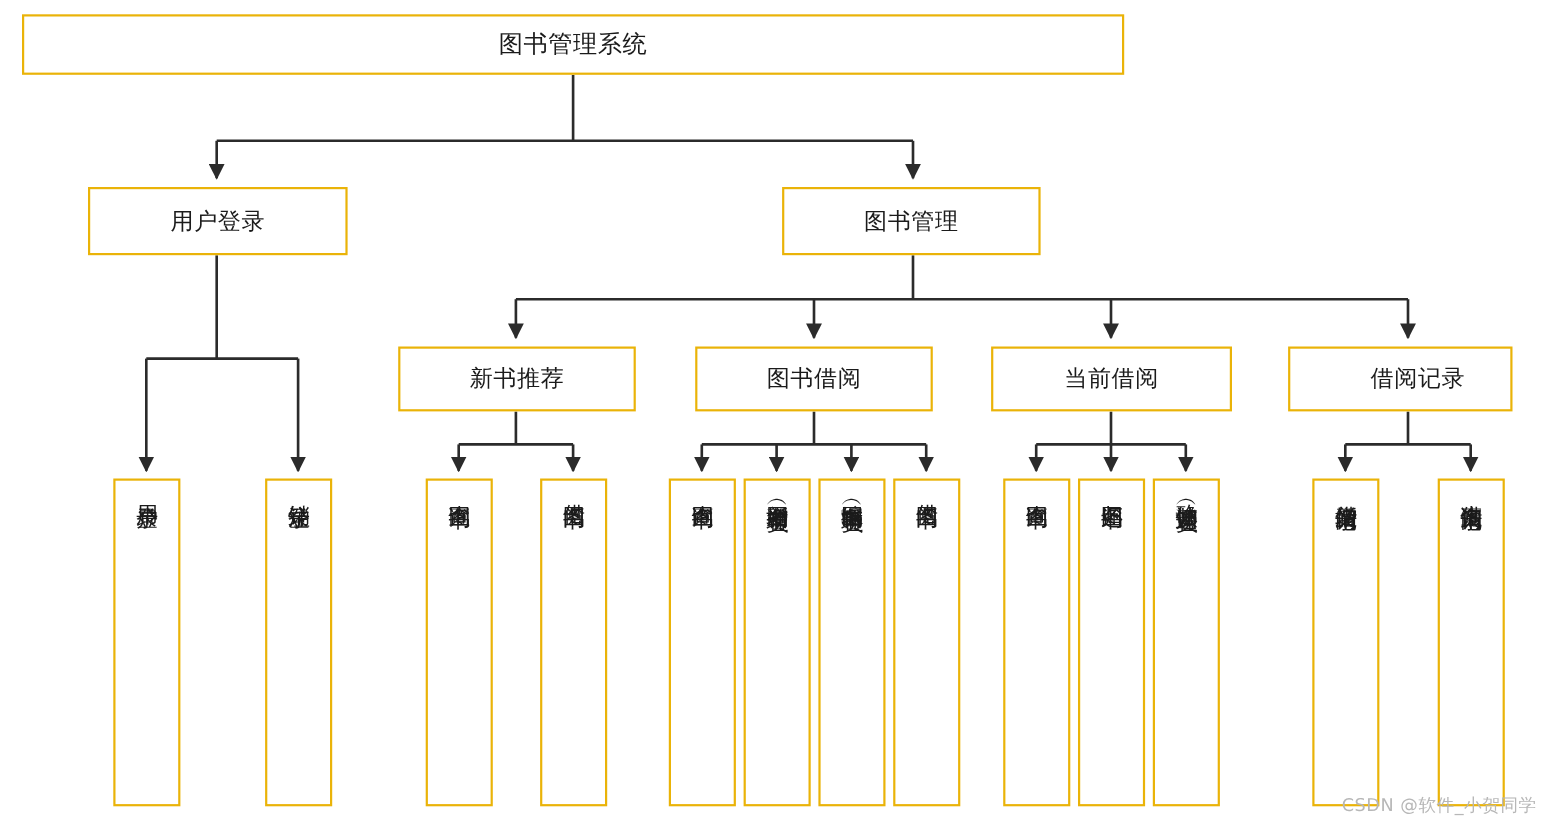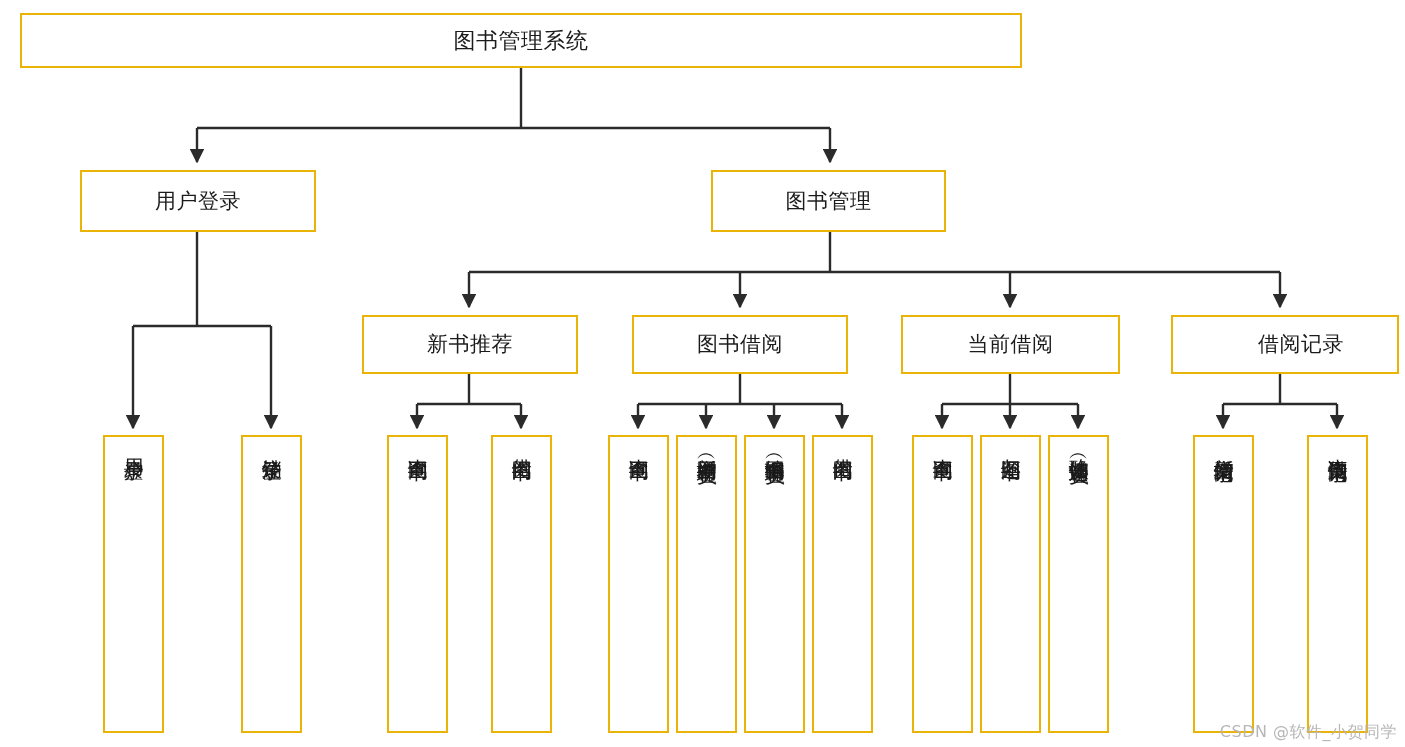--- a/index.html
+++ b/index.html
@@ -147,21 +147,21 @@
   </div>
 
   <div class="node horiz" style="left:901px; top:315px; width:219px; height:59px;">
     <span class="label">当前借阅</span>
   </div>
 
   <div class="node horiz" style="left:632px; top:315px; width:216px; height:59px;">
     <span class="label">图书借阅</span>
   </div>
 
-  <div class="node horiz" style="left:1171px; top:315px; width:228px; height:59px;padding-left:32px;">
+  <div class="node horiz" style="left:1171px; top:315px; width:204px; height:59px;padding-left:32px;">
     <span class="label">借阅记录</span>
   </div>
 
   <div class="node vert" style="left:103px; top:435px; width:61px; height:298px;">
     <span class="label">用户登录</span>
   </div>
 
   <div class="node vert" style="left:241px; top:435px; width:61px; height:298px;">
     <span class="label">注销登录</span>
   </div>

